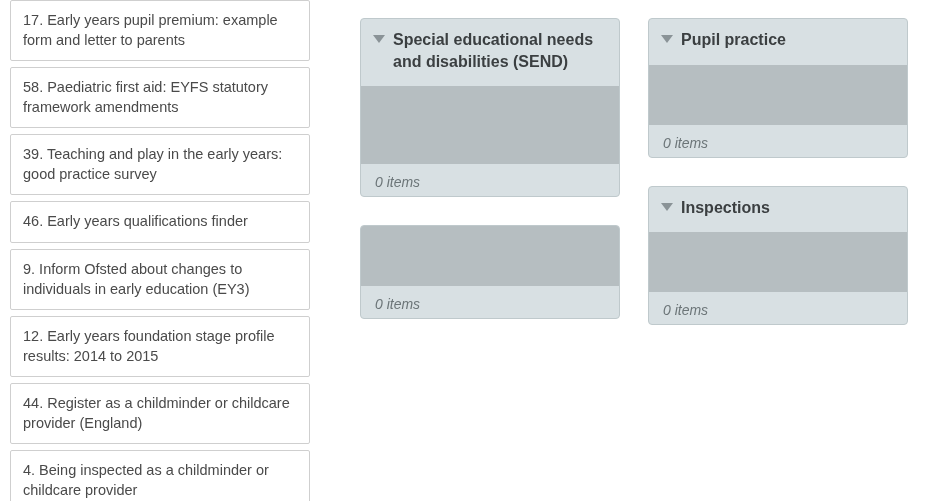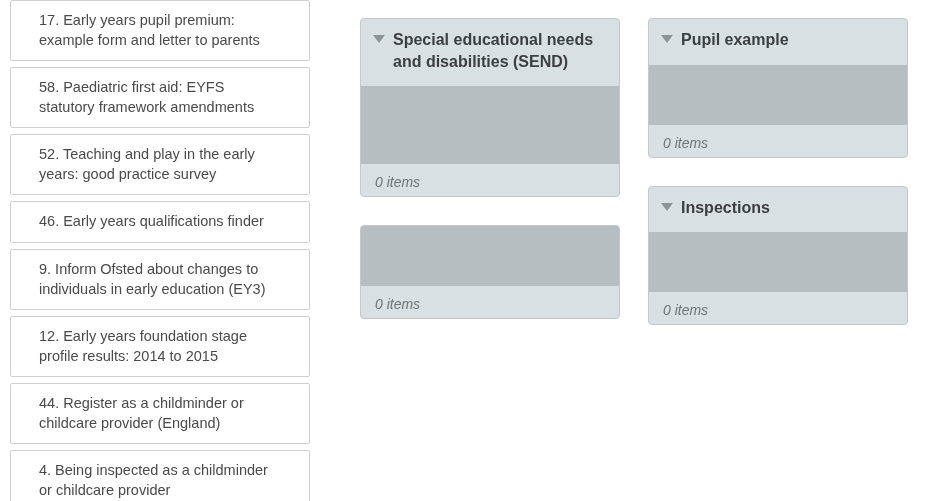--- a/index.html
+++ b/index.html
@@ -18,21 +18,21 @@
       padding: 0 10px 0 10px;
       position: relative;
     }
     .sidebar::-webkit-scrollbar { width: 8px; }
     .sidebar::-webkit-scrollbar-track { background: #eaeaea; border-radius: 4px; }
     .sidebar::-webkit-scrollbar-thumb { background: #5b5b5b; border-radius: 4px; }
     .list-item {
       background: #fff;
       border: 1px solid #cfcfcf;
       border-radius: 2px;
-      padding: 10px 28px;
+      padding: 10px 12px;
       margin-bottom: 6px;
       font-size: 14.5px;
       line-height: 1.35;
       color: #4a4a4a;
       cursor: pointer;
     }
     .main {
       flex: 1;
       padding: 18px 20px 0 40px;
       display: flex;
@@ -84,21 +84,21 @@
       font-style: italic;
       color: #6c7578;
     }
   </style>
 </head>
 <body>
 
 <div class="sidebar">
   <div class="list-item">17. Early years pupil premium: example form and letter to parents</div>
   <div class="list-item">58. Paediatric first aid: EYFS statutory framework amendments</div>
-  <div class="list-item">52. Teaching and play in the early years: good practice survey</div>
+  <div class="list-item">39. Teaching and play in the early years: good practice survey</div>
   <div class="list-item">46. Early years qualifications finder</div>
   <div class="list-item">9. Inform Ofsted about changes to individuals in early education (EY3)</div>
   <div class="list-item">12. Early years foundation stage profile results: 2014 to 2015</div>
   <div class="list-item">44. Register as a childminder or childcare provider (England)</div>
   <div class="list-item">4. Being inspected as a childminder or childcare provider</div>
 </div>
 
 <div class="main">
   <div class="col">
     <div class="card">
@@ -111,21 +111,21 @@
     </div>
     <div class="card">
       <div class="card-body short"></div>
       <div class="card-footer">0 items</div>
     </div>
   </div>
   <div class="col">
     <div class="card">
       <div class="card-header">
         <div class="triangle"></div>
-        <div class="card-title">Pupil example</div>
+        <div class="card-title">Pupil practice</div>
       </div>
       <div class="card-body short"></div>
       <div class="card-footer">0 items</div>
     </div>
     <div class="card">
       <div class="card-header">
         <div class="triangle"></div>
         <div class="card-title">Inspections</div>
       </div>
       <div class="card-body short"></div>

